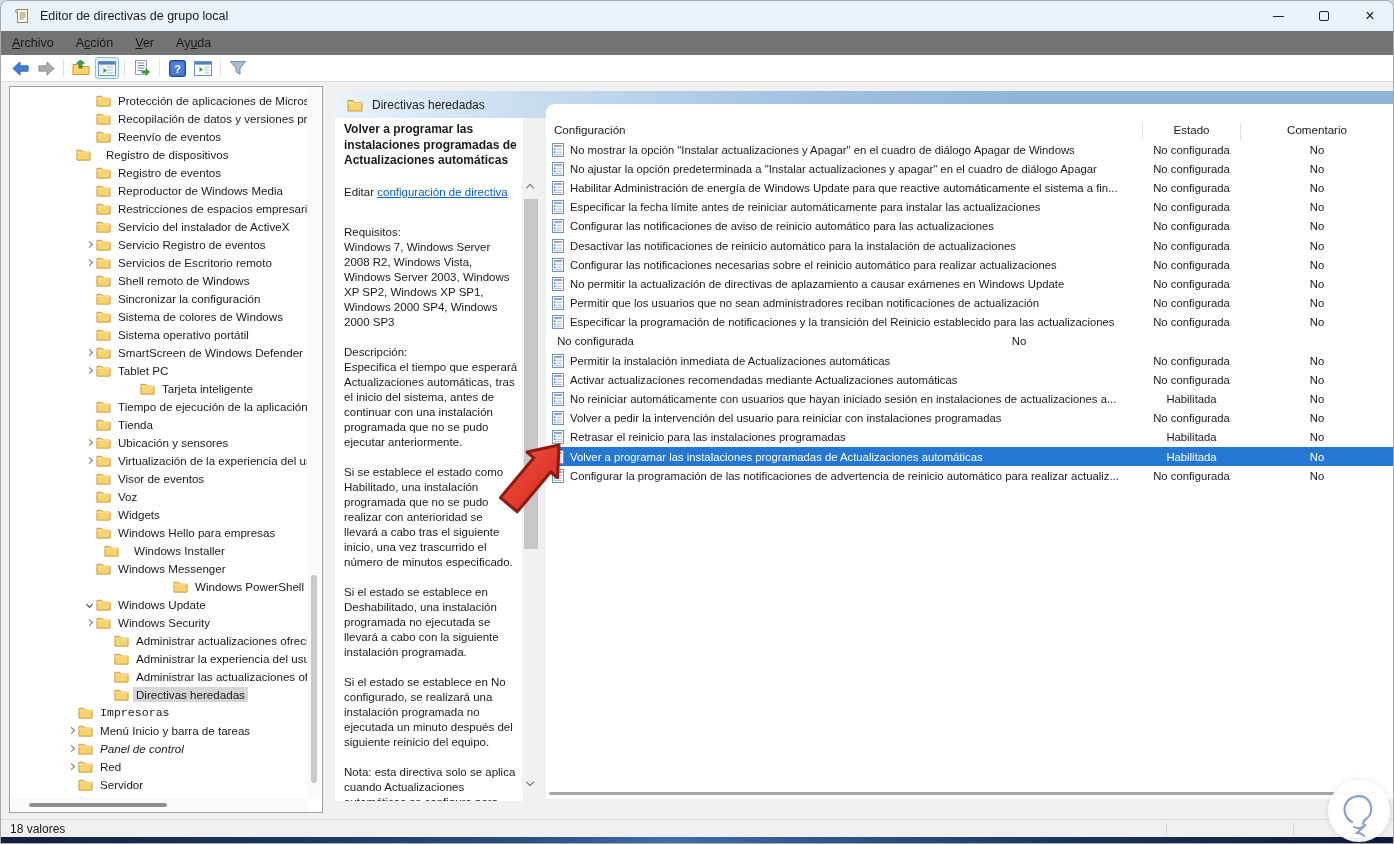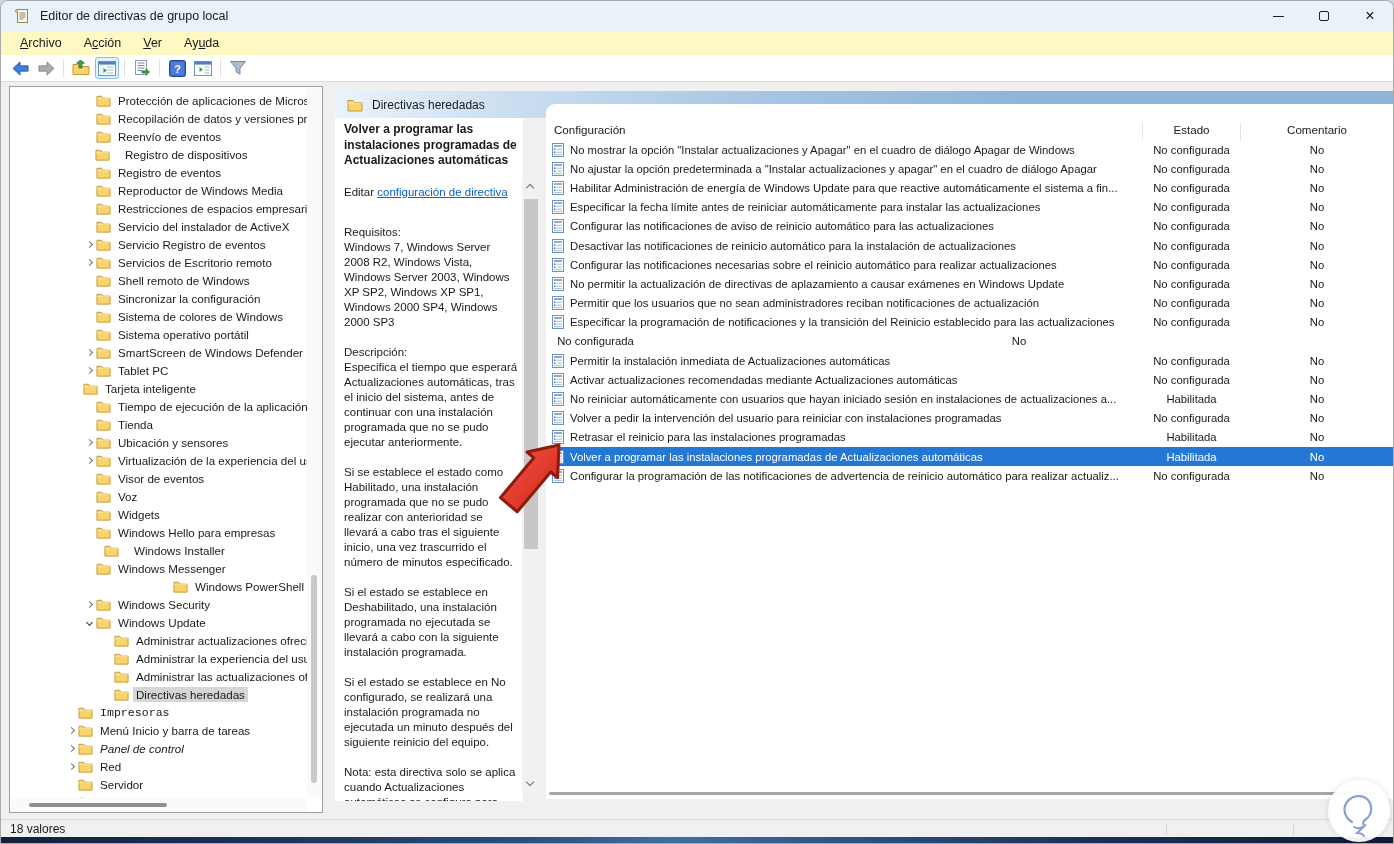--- a/index.html
+++ b/index.html
@@ -11,22 +11,22 @@
   .titlebar{position:absolute;left:0;top:0;width:100%;height:30px;background:#E9F1F9;
             display:flex;align-items:center;}
   .appicon{margin:0 10px 0 13px;display:inline-flex;}
   .title-text{font-size:12.5px;}
   .wincontrols{position:absolute;right:0;top:0;height:30px;display:flex;}
   .wc{width:46px;height:30px;display:flex;align-items:center;justify-content:center;cursor:default;}
   .wc-min i{display:block;width:11px;height:0;border-top:1.2px solid #222;}
   .wc-max i{display:block;width:10px;height:10px;border:1.2px solid #222;border-radius:2px;}
   .wc-close i{font-style:normal;font-size:16px;line-height:16px;color:#111;}
   
-  .menubar{position:absolute;left:0;top:30px;width:100%;height:24px;background:#fef9c3;
-           display:flex;align-items:center;padding-left:8px;font-size:12.5px;}
+  .menubar{position:absolute;left:0;top:30px;width:100%;height:24px;background:#737373;
+           display:flex;align-items:center;padding-left:0;font-size:12.5px;}
   .menu-item{padding:3px 11px;}
   .menu-item .ak{text-decoration:underline;}
   
   .toolbar{position:absolute;left:0;top:54px;width:100%;height:27px;background:#fff;
            border-bottom:1px solid #DDDDDD;display:flex;align-items:center;padding-left:6px;}
   .tb-btn{width:24px;height:22px;display:flex;align-items:center;justify-content:center;margin:0 1px;}
   .tb-btn.active{background:#E5F1FB;border:1px solid #85BEEA;border-radius:3px;}
   .vsep{width:1px;height:18px;background:#E0E0E0;margin:0 4px;}
   
   .tree-panel{position:absolute;left:8px;top:85px;width:314px;height:727px;background:#fff;
@@ -213,21 +213,21 @@
         <div class="trow" style="padding-left: 72px;">
           <span class="chev"></span>
           <span class="ticon">
             <svg width="15" height="13" viewBox="0 0 16 13">
               <path d="M1 2h5l1.5 2H15v8.5H1z" fill="#F9D36B" stroke="#C49A36"></path>
               <path d="M1 4.6h14" stroke="#FCE49C" stroke-width="1"></path>
             </svg>
           </span>
           <span class="tlabel">Reenvío de eventos</span>
         </div>
-        <div class="trow" style="padding-left: 63px; gap: 8px;">
+        <div class="trow" style="padding-left: 44px; gap: 8px;">
           <span class="chev"></span>
           <span class="ticon">
             <svg width="15" height="13" viewBox="0 0 16 13">
               <path d="M1 2h5l1.5 2H15v8.5H1z" fill="#F9D36B" stroke="#C49A36"></path>
               <path d="M1 4.6h14" stroke="#FCE49C" stroke-width="1"></path>
             </svg>
           </span>
           <span class="tlabel">Registro de dispositivos</span>
         </div>
         <div class="trow" style="padding-left: 72px;">
@@ -351,21 +351,21 @@
             <i></i>
           </span>
           <span class="ticon">
             <svg width="15" height="13" viewBox="0 0 16 13">
               <path d="M1 2h5l1.5 2H15v8.5H1z" fill="#F9D36B" stroke="#C49A36"></path>
               <path d="M1 4.6h14" stroke="#FCE49C" stroke-width="1"></path>
             </svg>
           </span>
           <span class="tlabel">Tablet PC</span>
         </div>
-        <div class="trow" style="padding-left: 59px;">
+        <div class="trow" style="padding-left: 116px;">
           <span class="chev"></span>
           <span class="ticon">
             <svg width="15" height="13" viewBox="0 0 16 13">
               <path d="M1 2h5l1.5 2H15v8.5H1z" fill="#F9D36B" stroke="#C49A36"></path>
               <path d="M1 4.6h14" stroke="#FCE49C" stroke-width="1"></path>
             </svg>
           </span>
           <span class="tlabel">Tarjeta inteligente</span>
         </div>
         <div class="trow" style="padding-left: 72px;">
@@ -476,42 +476,42 @@
           <span class="chev"></span>
           <span class="ticon">
             <svg width="15" height="13" viewBox="0 0 16 13">
               <path d="M1 2h5l1.5 2H15v8.5H1z" fill="#F9D36B" stroke="#C49A36"></path>
               <path d="M1 4.6h14" stroke="#FCE49C" stroke-width="1"></path>
             </svg>
           </span>
           <span class="tlabel">Windows PowerShell</span>
         </div>
         <div class="trow" style="padding-left: 72px;">
+          <span class="chev exp">
+            <i></i>
+          </span>
+          <span class="ticon">
+            <svg width="15" height="13" viewBox="0 0 16 13">
+              <path d="M1 2h5l1.5 2H15v8.5H1z" fill="#F9D36B" stroke="#C49A36"></path>
+              <path d="M1 4.6h14" stroke="#FCE49C" stroke-width="1"></path>
+            </svg>
+          </span>
+          <span class="tlabel">Windows Update</span>
+        </div>
+        <div class="trow" style="padding-left: 72px;">
           <span class="chev col">
             <i></i>
           </span>
           <span class="ticon">
             <svg width="15" height="13" viewBox="0 0 16 13">
               <path d="M1 2h5l1.5 2H15v8.5H1z" fill="#F9D36B" stroke="#C49A36"></path>
               <path d="M1 4.6h14" stroke="#FCE49C" stroke-width="1"></path>
             </svg>
           </span>
           <span class="tlabel">Windows Security</span>
-        </div>
-        <div class="trow" style="padding-left: 72px;">
-          <span class="chev exp">
-            <i></i>
-          </span>
-          <span class="ticon">
-            <svg width="15" height="13" viewBox="0 0 16 13">
-              <path d="M1 2h5l1.5 2H15v8.5H1z" fill="#F9D36B" stroke="#C49A36"></path>
-              <path d="M1 4.6h14" stroke="#FCE49C" stroke-width="1"></path>
-            </svg>
-          </span>
-          <span class="tlabel">Windows Update</span>
         </div>
         <div class="trow" style="padding-left: 90px;">
           <span class="chev"></span>
           <span class="ticon">
             <svg width="15" height="13" viewBox="0 0 16 13">
               <path d="M1 2h5l1.5 2H15v8.5H1z" fill="#F9D36B" stroke="#C49A36"></path>
               <path d="M1 4.6h14" stroke="#FCE49C" stroke-width="1"></path>
             </svg>
           </span>
           <span class="tlabel">Administrar actualizaciones ofreci</span>

